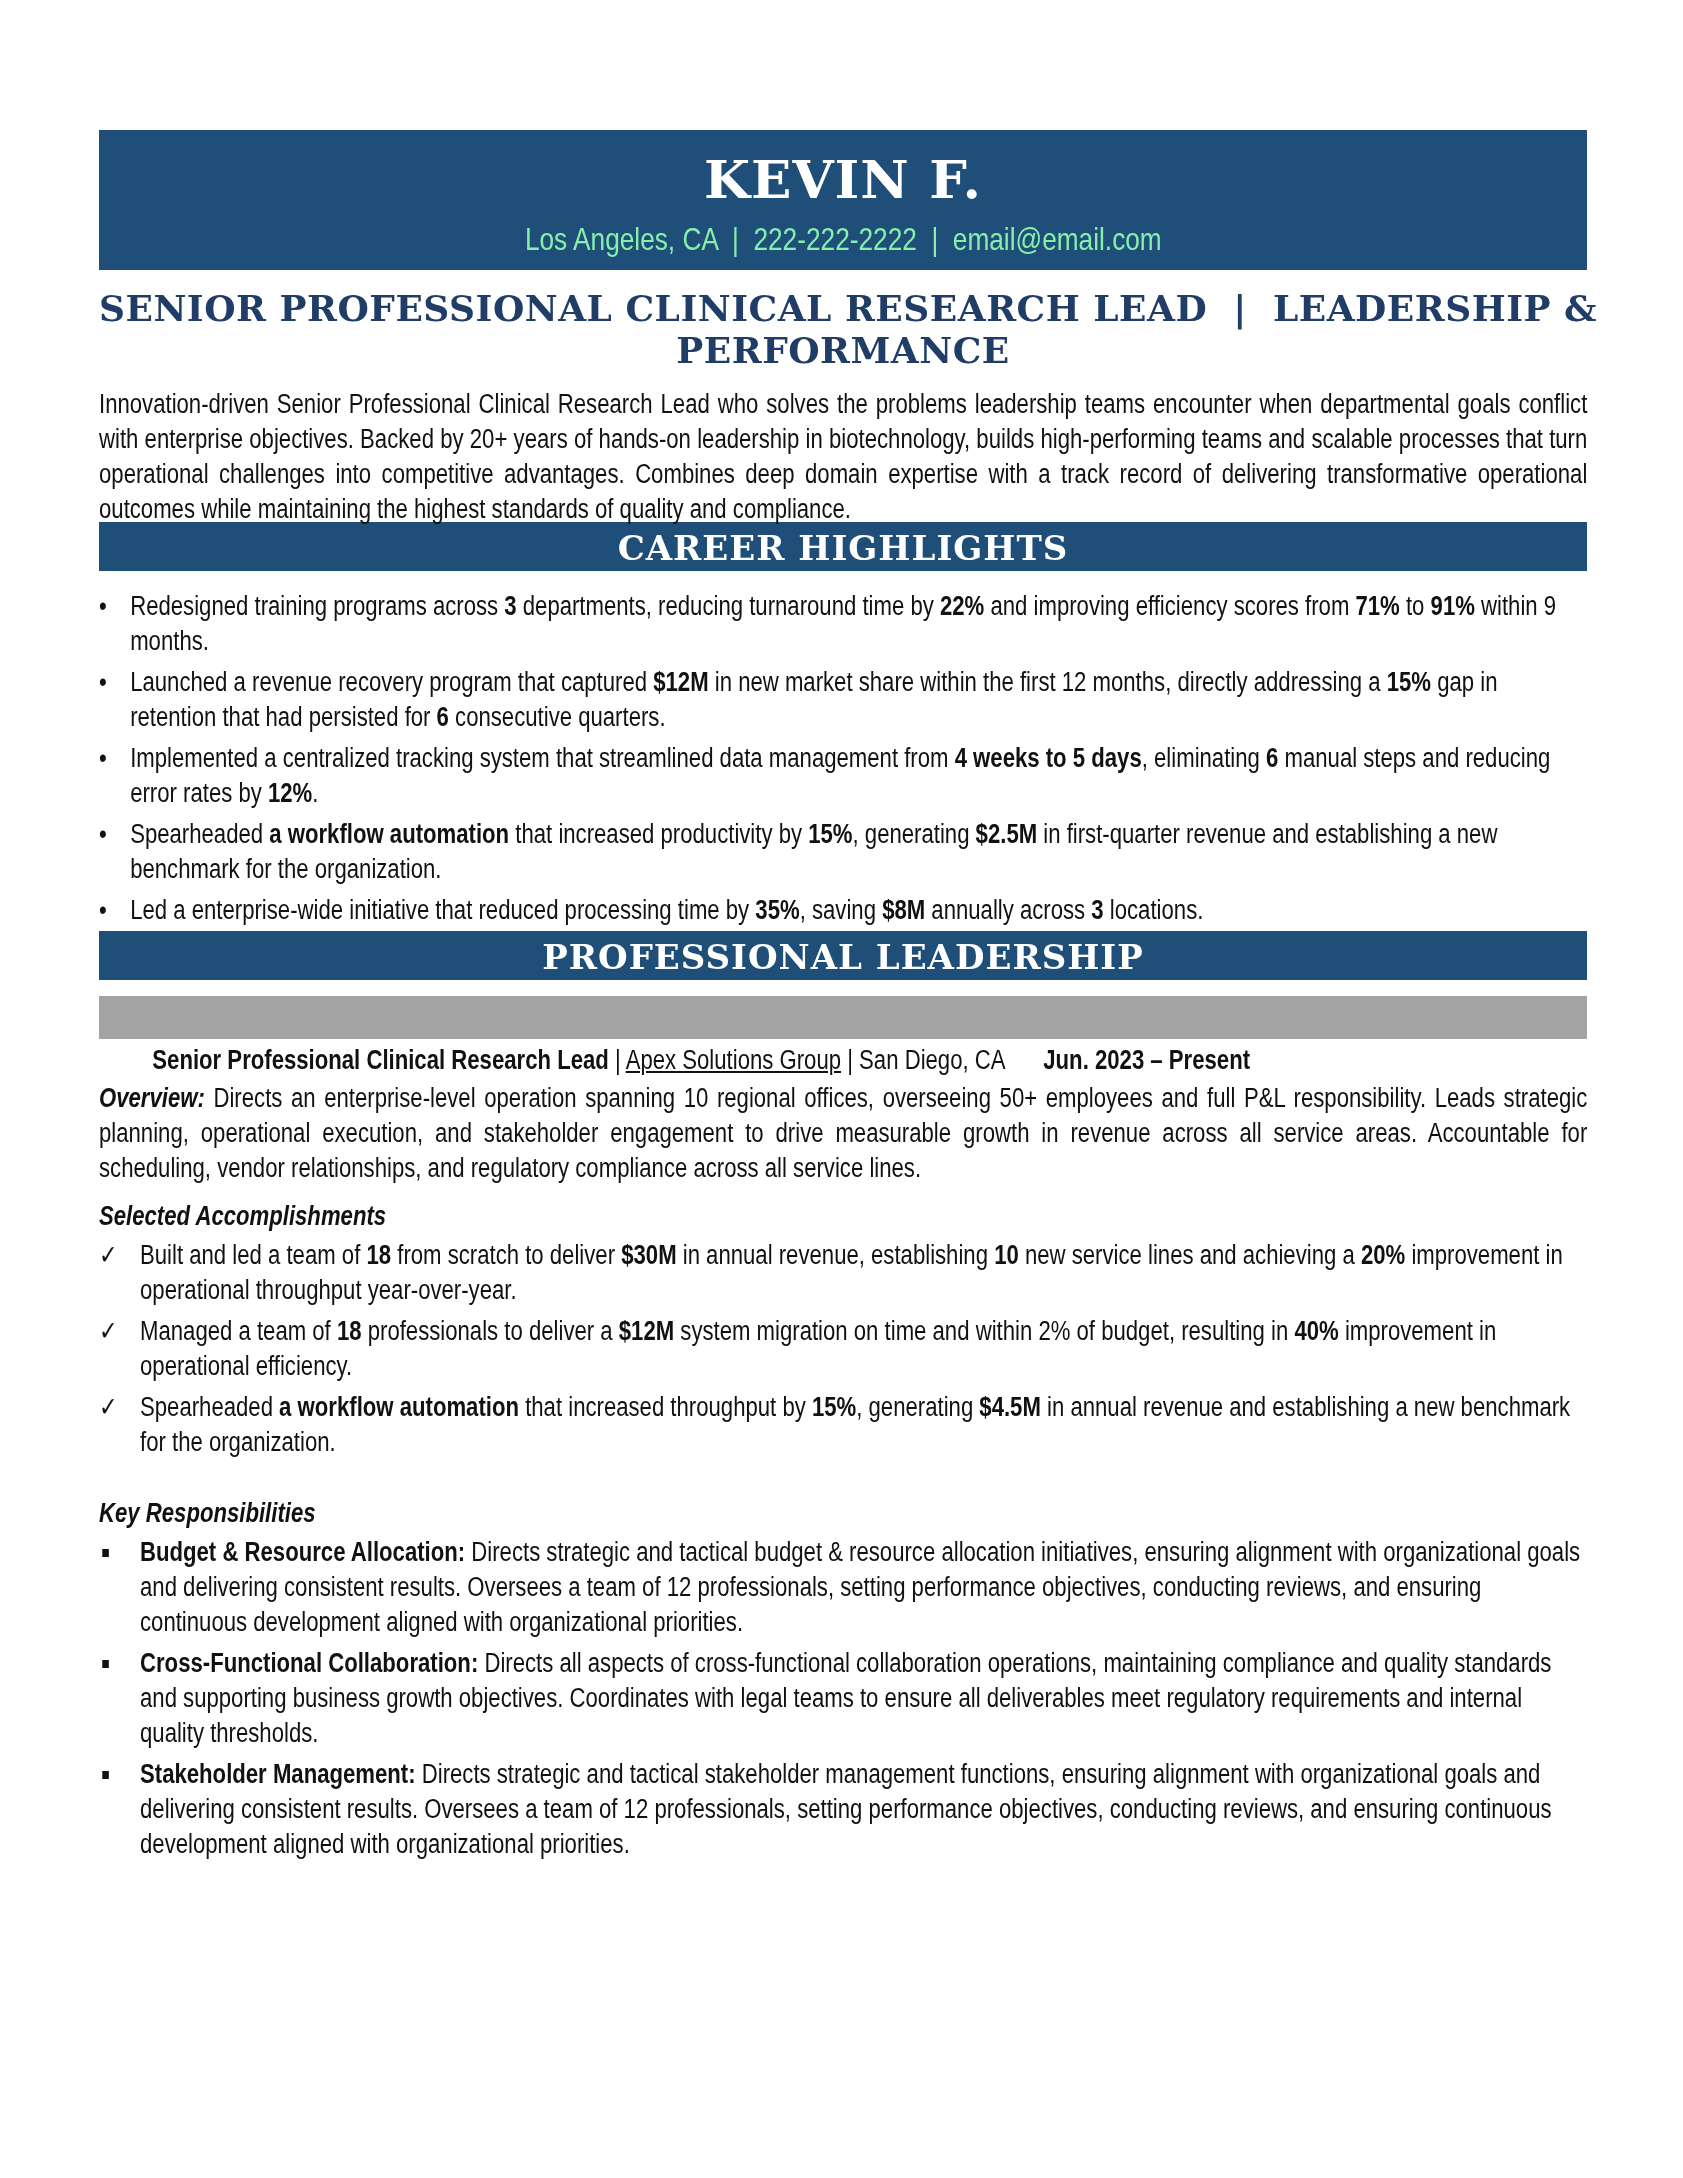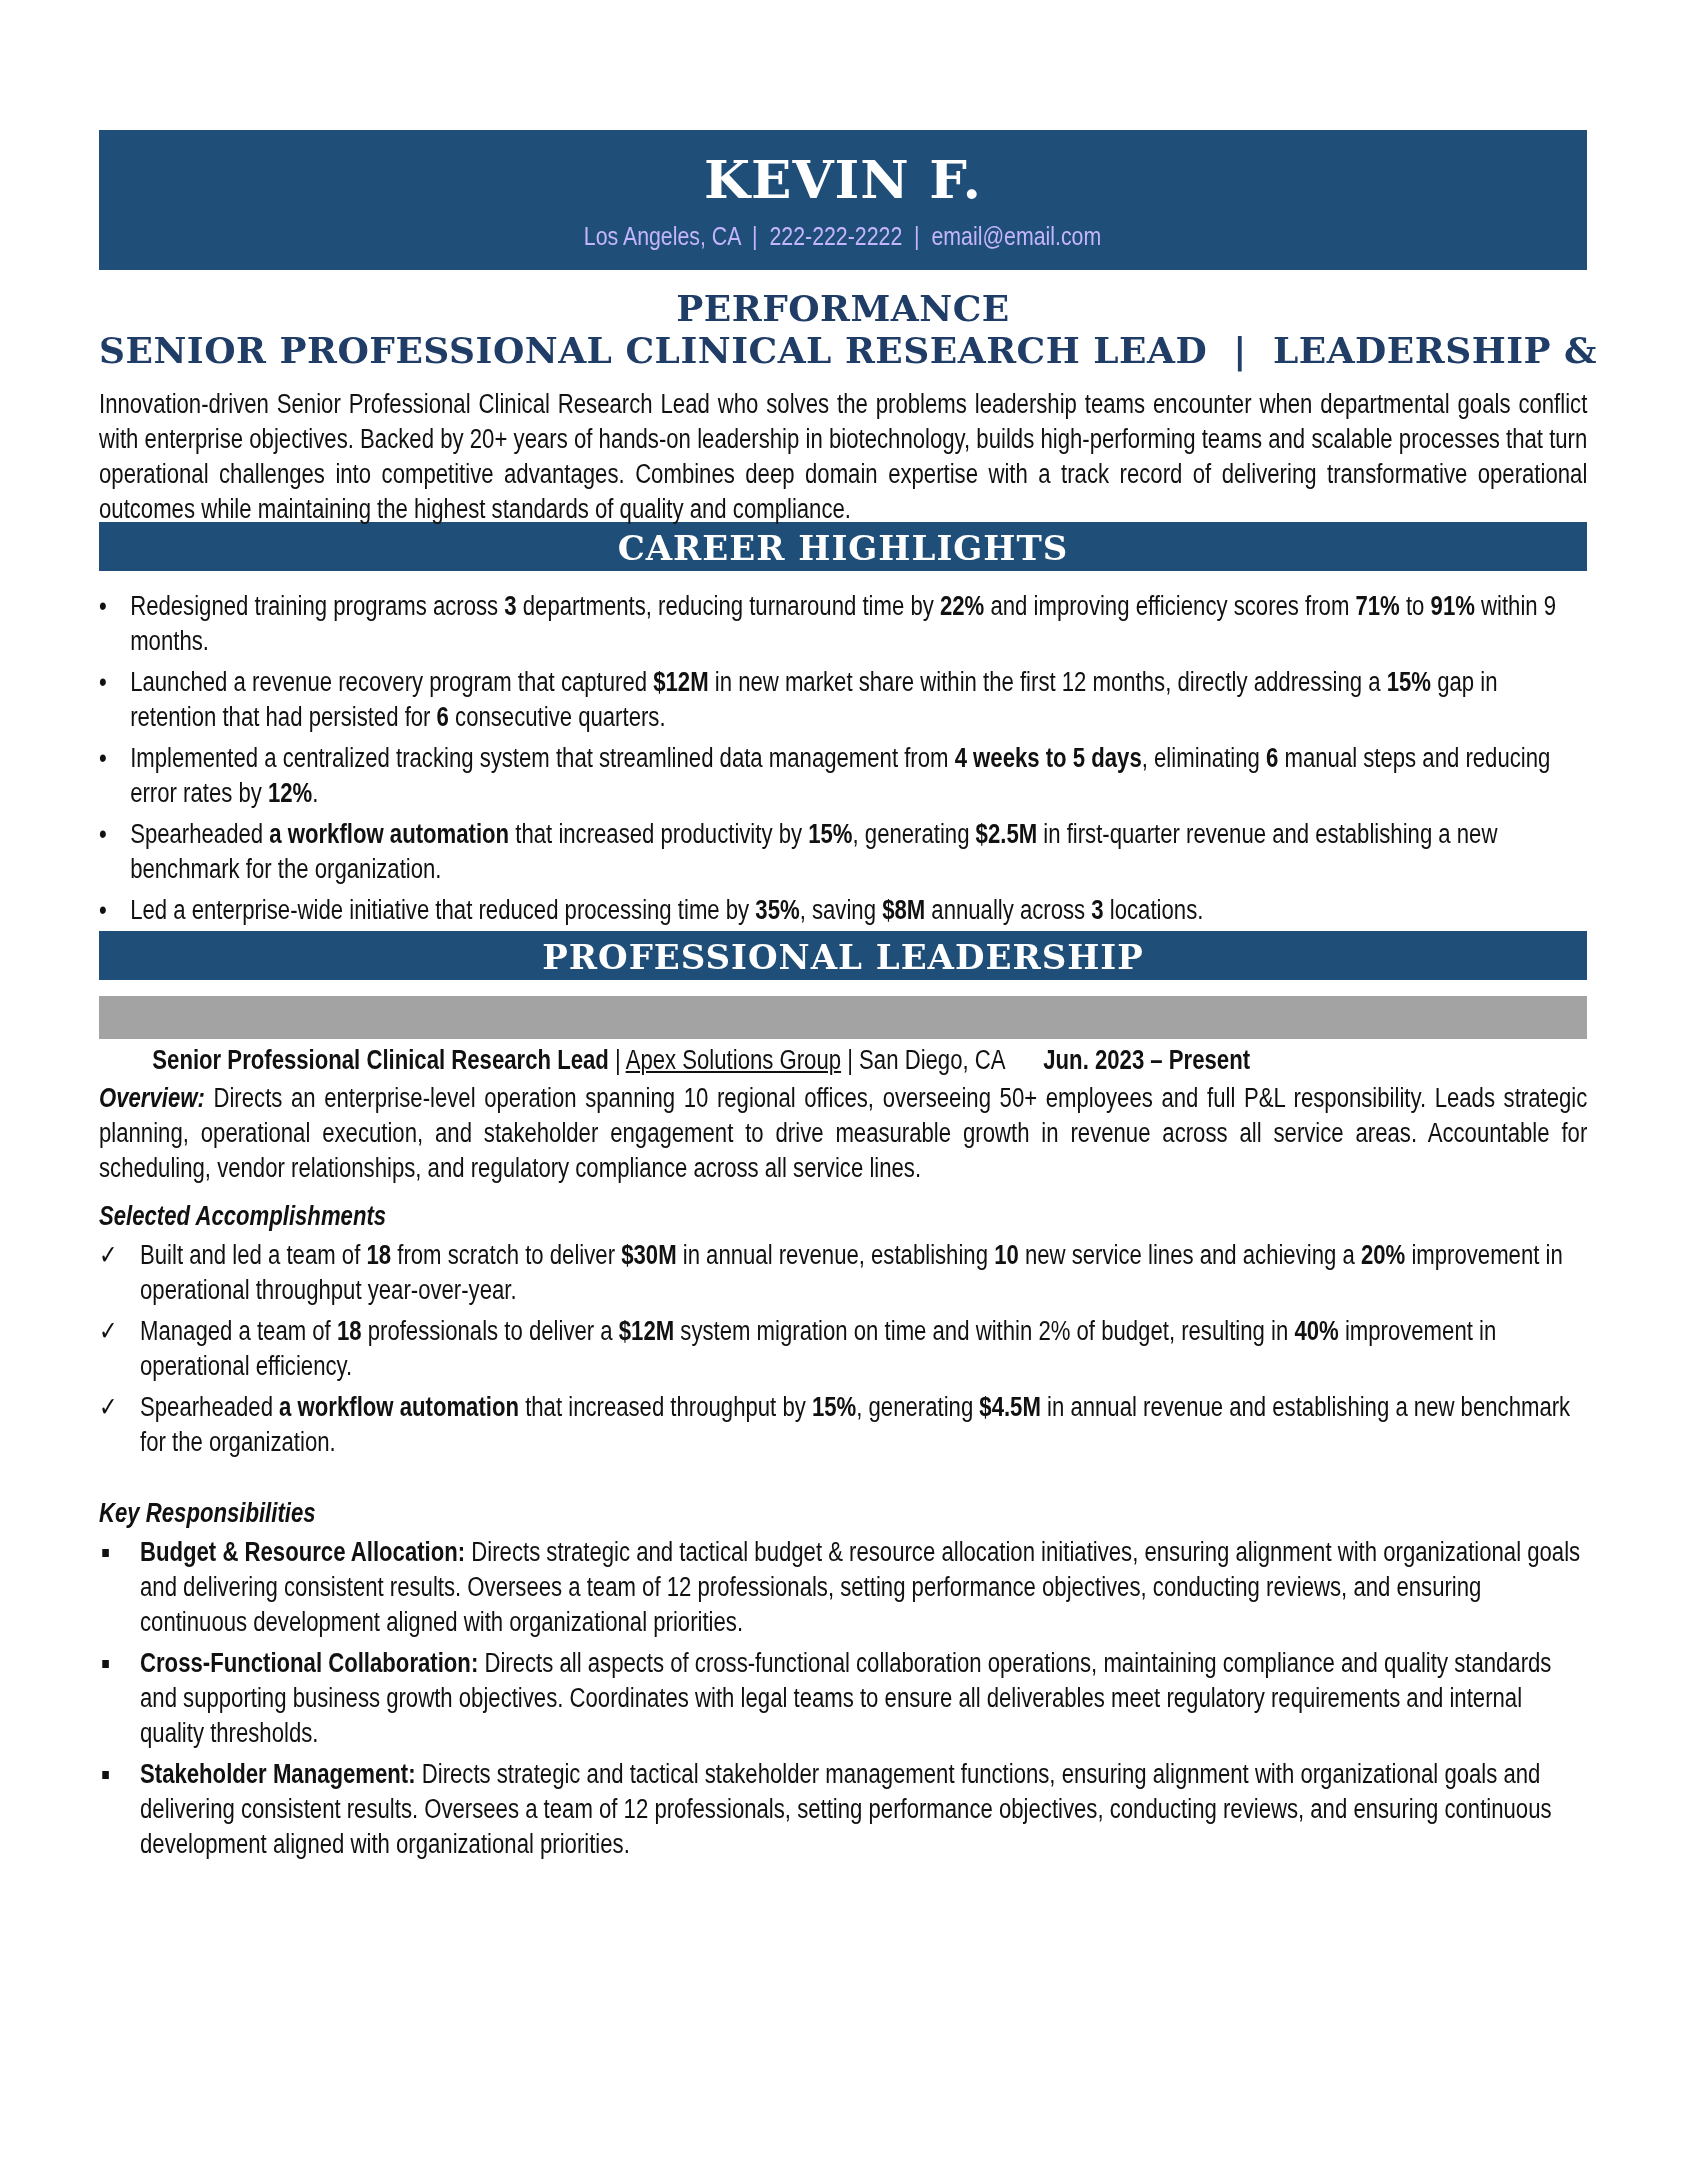--- a/index.html
+++ b/index.html
@@ -2,21 +2,21 @@
 <html><head>
 <meta charset="utf-8">
 <style>
   html, body { margin: 0; padding: 0; background: #ffffff; }
   body { width: 1683px; height: 2178px; position: relative; overflow: hidden; font-family: "Liberation Sans", sans-serif; color: #111; }
   .page { position: absolute; left: 99px; top: 130px; width: 1488px; }
   .band { background: #1f4e79; color: #fff; text-align: center; }
   .serif { font-family: "DejaVu Serif", "Liberation Serif", serif; font-weight: bold; }
   .header-band { height: 140px; position: relative; }
   .name { position: absolute; top: 18px; left: 0; right: 0; font-size: 53px; letter-spacing: 1px; }
-  .contact { position: absolute; top: 91px; left: 0; right: 0; font-size: 26px; color: #c4b5fd; }
+  .contact { position: absolute; top: 91px; left: 0; right: 0; font-size: 32px; color: #86efac; }
   .narrow { display: inline-block; transform: scaleX(0.82); transform-origin: center; white-space: nowrap; }
   .headline { text-align: center; color: #1f3d66; font-size: 36px; line-height: 42px; margin-top: 17px; letter-spacing: 0.5px; }
   .cond { font-size: 27px; line-height: 35px; }
   .cond-wrap { width: 1815px; transform: scaleX(0.82); transform-origin: left top; }
   .summary { margin-top: 16px; text-align: justify; }
   .section-band { height: 49px; line-height: 53px; font-size: 34px; letter-spacing: 1px; }
   .bullets { margin: 0; padding: 0; list-style: none; }
   .bullets li { position: relative; padding-left: 38px; margin-bottom: 6px; }
   .bullets li .mk { position: absolute; left: 0; top: 0; width: 30px; }
   .hl li .mk { left: 0; }
@@ -34,22 +34,22 @@
 <body>
 
 <div class="page">
 
   <div class="band header-band">
     <div class="name serif">KEVIN F.</div>
     <div class="contact"><span class="narrow" style="white-space:pre">Los Angeles, CA  |  222-222-2222  |  email@email.com</span></div>
   </div>
 
   <div class="headline serif">
+    <div style="white-space:pre">SENIOR PROFESSIONAL CLINICAL RESEARCH LEAD  |  LEADERSHIP &amp;</div>
     <div>PERFORMANCE</div>
-    <div style="white-space:pre">SENIOR PROFESSIONAL CLINICAL RESEARCH LEAD  |  LEADERSHIP &amp;</div>
   </div>
 
   <div class="summary" style="height:139px;">
     <div class="cond cond-wrap" style="text-align:justify;">Innovation-driven Senior Professional Clinical Research Lead who solves the problems leadership teams encounter when departmental goals conflict with enterprise objectives. Backed by 20+ years of hands-on leadership in biotechnology, builds high-performing teams and scalable processes that turn operational challenges into competitive advantages. Combines deep domain expertise with a track record of delivering transformative operational outcomes while maintaining the highest standards of quality and compliance.</div>
   </div>
 
   <div class="band section-band serif" style="margin-top:-4px;">CAREER HIGHLIGHTS</div>
 
   <div style="margin-top:18px; height:342px;">
     <div class="cond cond-wrap">

